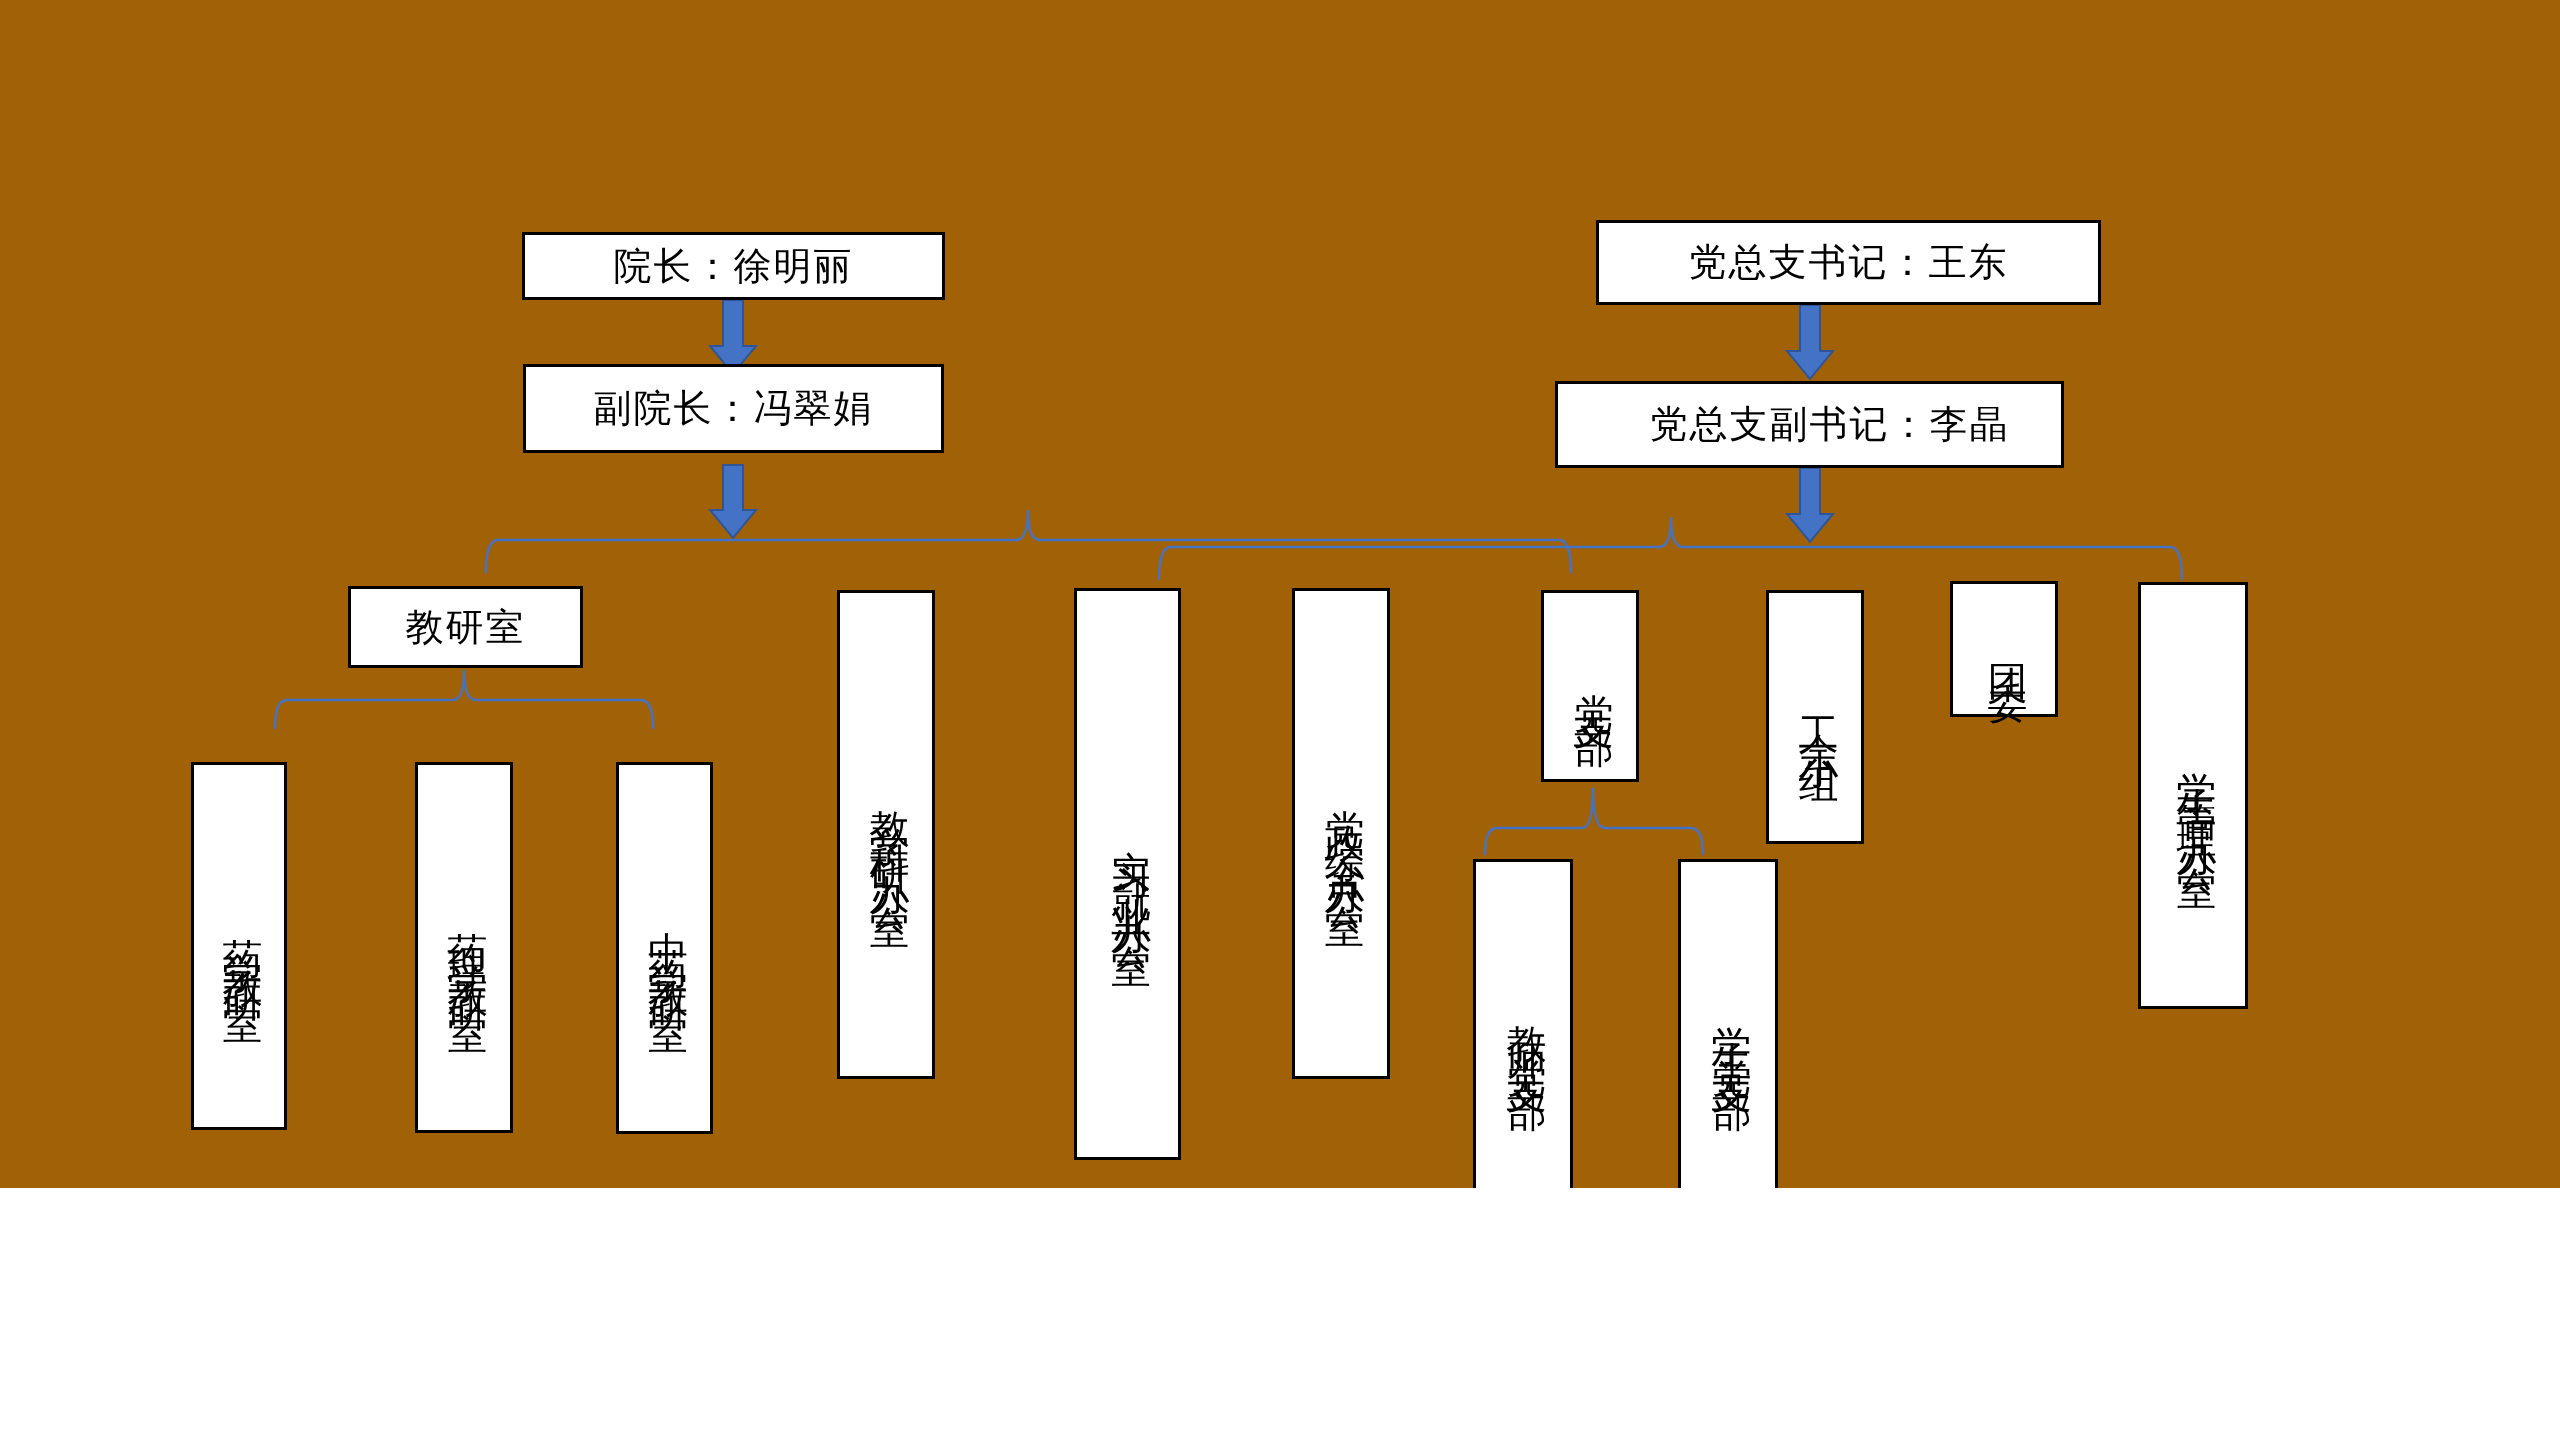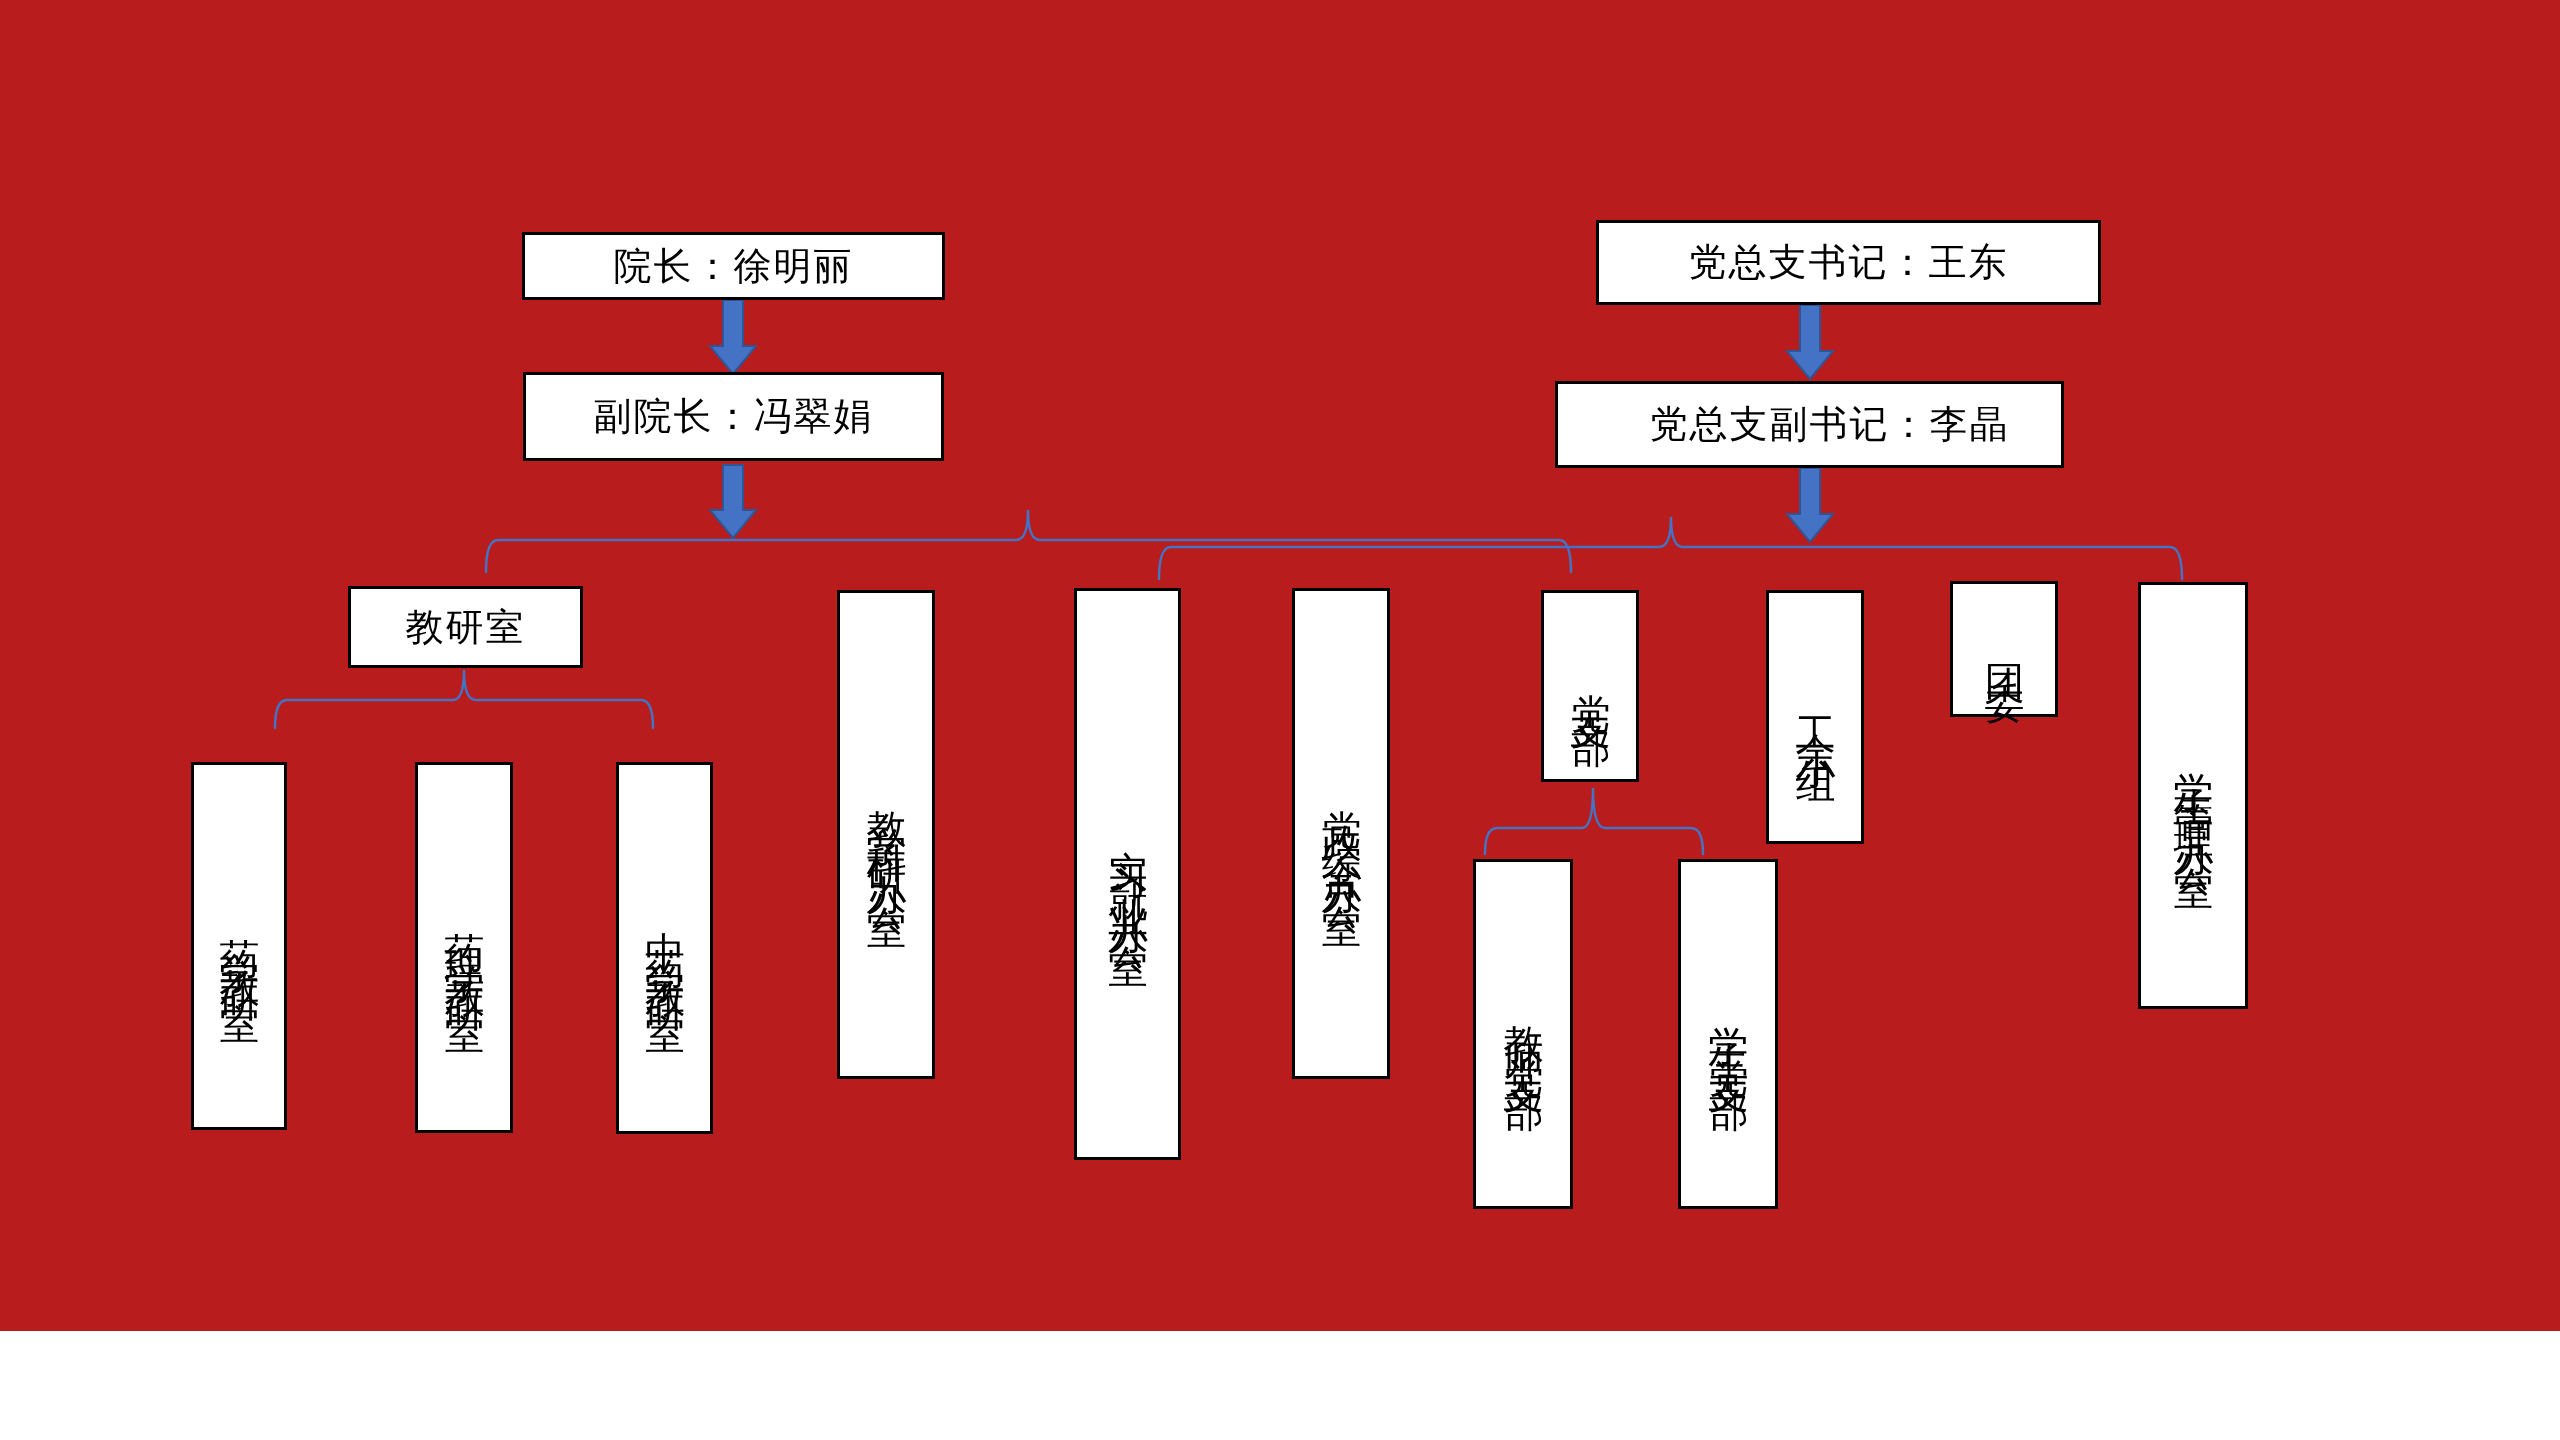--- a/index.html
+++ b/index.html
@@ -1,20 +1,20 @@
 <!DOCTYPE html>
 <html><head>
 <meta charset="utf-8">
 <style>
   html,body{margin:0;padding:0;background:#ffffff;}
   #canvas{
     position:relative;
-    width:2560px;height:1331px;
-    background:#b91c1c;
-    font-family:Liberation Serif, serif;
+    width:2560px;height:1188px;
+    background:#a16207;
+    font-family:Liberation Mono, monospace;
     color:#000;
     overflow:hidden;
   }
   .box{
     position:absolute;
     box-sizing:border-box;
     border:3px solid #000;
     background:#fff;
     display:flex;
     align-items:center;
@@ -25,21 +25,21 @@
   .hbox{ font-size:38px; letter-spacing:2px; white-space:nowrap; }
   .vbox{
     writing-mode:vertical-rl;
     text-orientation:upright;
     font-size:40px;
     letter-spacing:16px;
     line-height:1;
   }
   
   #dean            {left:522px; top:232px; width:423px; height:68px;}
-  #vice-dean       {left:523px; top:372px; width:421px; height:89px;}
+  #vice-dean       {left:523px; top:364px; width:421px; height:89px;}
   #party-sec       {left:1557px;top:220px; width:505px; height:85px;}
   #deputy-party-sec{left:1555px;top:381px; width:509px; height:87px;padding-left:40px;}
   
   #tro             {left:348px; top:586px; width:235px; height:82px;}
   #pharmacy        {left:191px; top:762px; width:96px;  height:368px;}
   #pharmacology    {left:415px; top:762px; width:98px;  height:371px;}
   #tcm             {left:616px; top:762px; width:97px;  height:372px;}
   #teach-admin     {left:837px; top:590px; width:98px;  height:489px;}
   #intern          {left:1074px;top:588px; width:107px; height:572px;}
   #party-admin     {left:1292px;top:588px; width:98px;  height:491px;}

